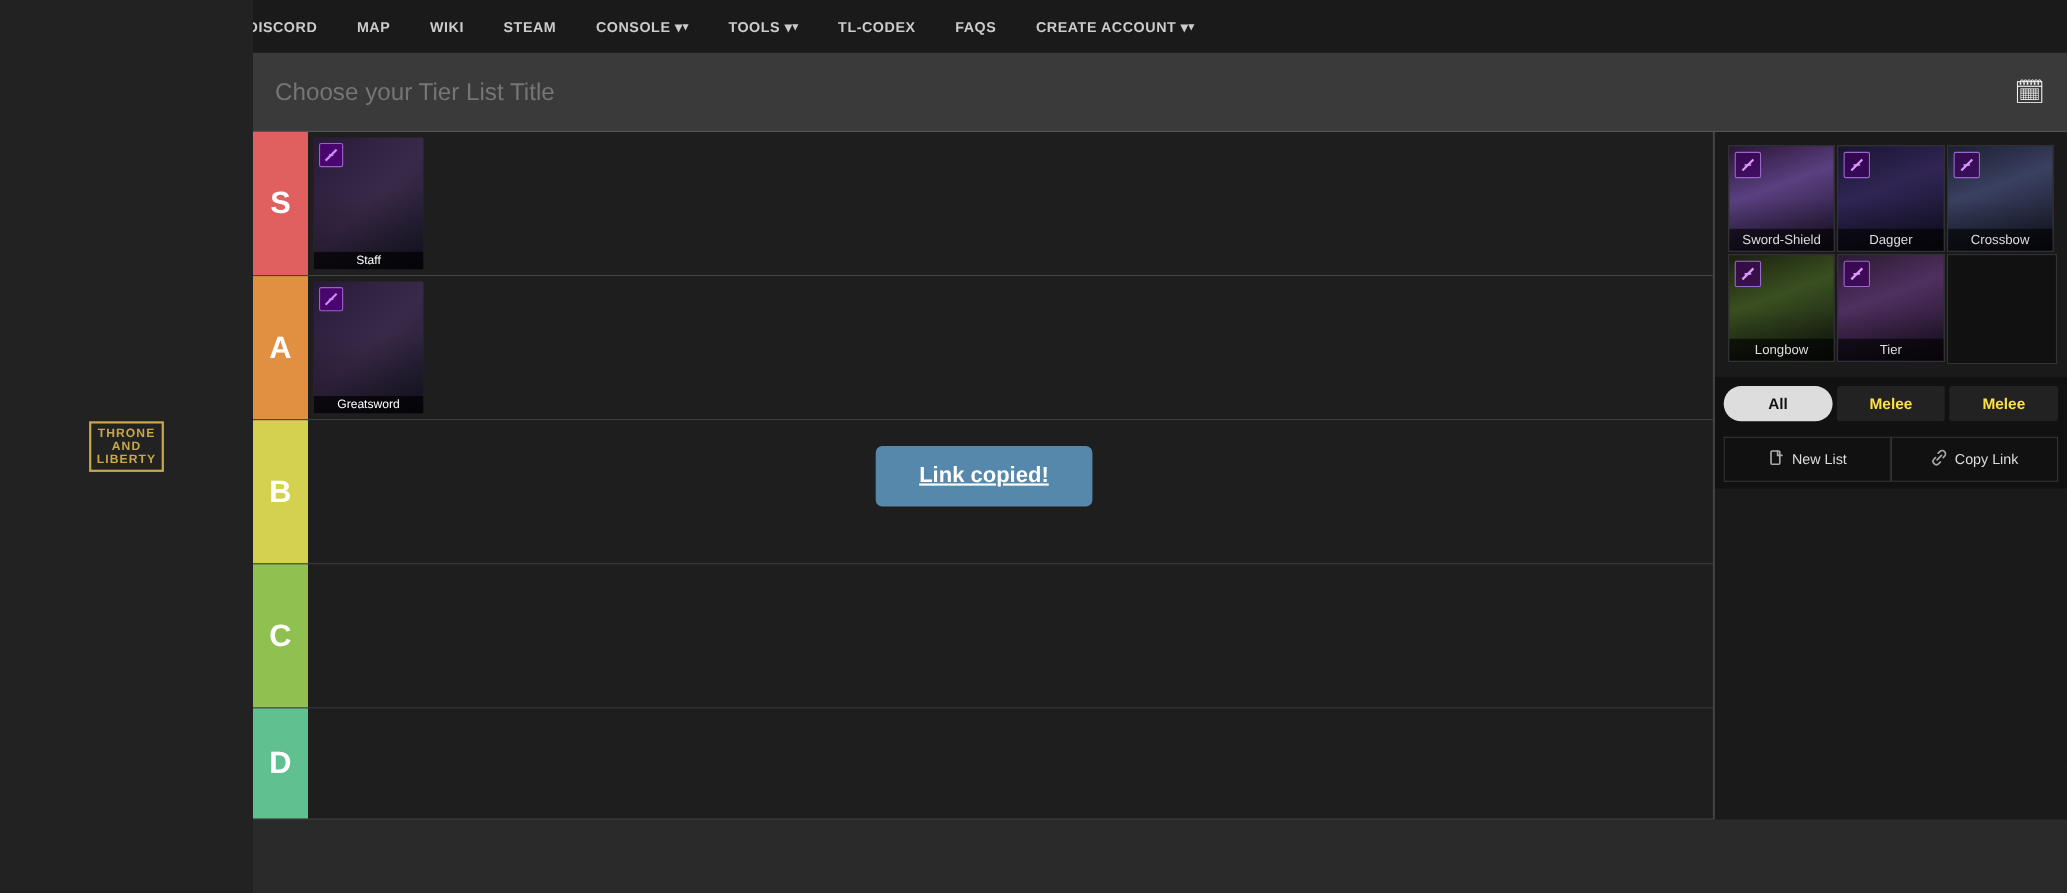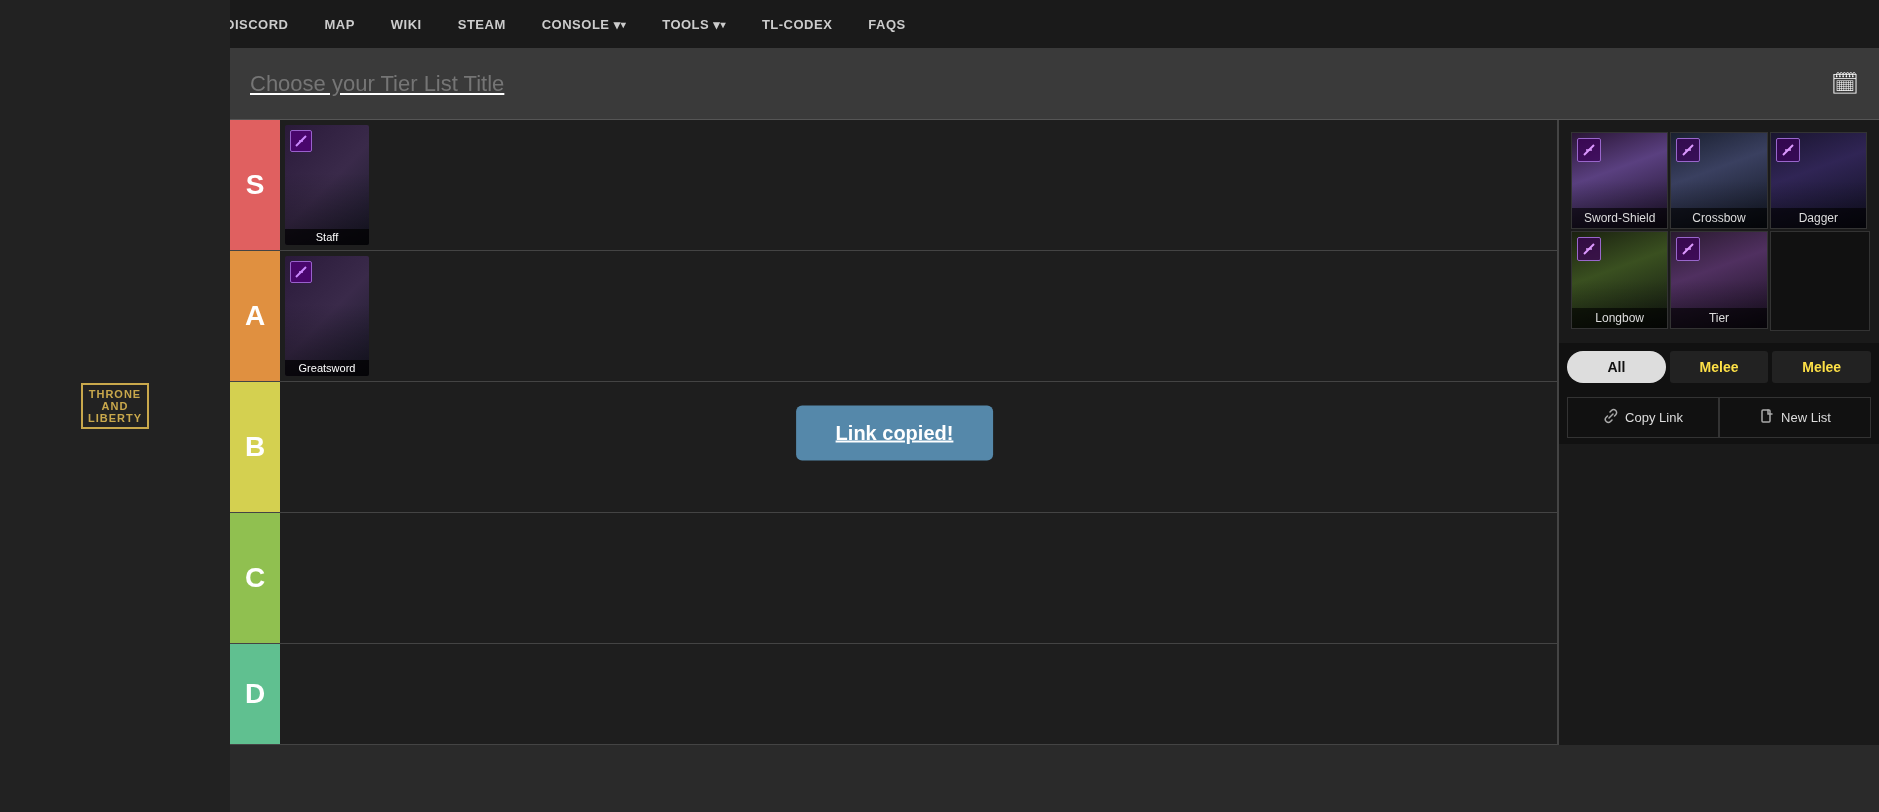--- a/index.html
+++ b/index.html
@@ -69,24 +69,23 @@
       height: 72px;
       display: flex;
       align-items: center;
       border-bottom: 1px solid #555;
       margin-left: 230px;
     }
     .tier-title-input {
       background: transparent;
       border: none;
       outline: none;
-      color: #ffffff;
+      color: #fdba74;
       font-size: 22px;
       flex: 1;
-      text-decoration: underline;
     }
     .calendar-icon {
       color: #fff;
       font-size: 22px;
       cursor: pointer;
     }
 
     
     .main-layout {
       display: flex;
@@ -124,21 +123,21 @@
       flex: 1;
       background: #1e1e1e;
       display: flex;
       align-items: flex-start;
       padding: 5px;
       gap: 5px;
       flex-wrap: wrap;
       min-height: inherit;
     }
     .tier-card {
-      width: 84px;
+      width: 100px;
       height: 120px;
       position: relative;
       cursor: pointer;
       flex-shrink: 0;
     }
     .tier-card .card-bg {
       width: 100%;
       height: 100%;
       background: linear-gradient(135deg, #2a1a3a 0%, #3a2a4a 50%, #1a1a2a 100%);
       border-radius: 2px;
@@ -350,20 +349,21 @@
   <div class="nav-links" id="nav-links-container">
   <div class="nav-link">NEWS</div>
       <div class="nav-link">DISCORD</div>
       <div class="nav-link">MAP</div>
       <div class="nav-link">WIKI</div>
       <div class="nav-link">STEAM</div>
       <div class="nav-link has-arrow">CONSOLE ▾</div>
       <div class="nav-link has-arrow">TOOLS ▾</div>
       <div class="nav-link">TL-CODEX</div>
       <div class="nav-link">FAQs</div>
+      <div class="nav-link has-arrow">CREATE ACCOUNT ▾</div>
     </div>
 </nav>
 
 <div class="header-bar">
   <input class="tier-title-input" type="text" value="" placeholder="Choose your Tier List Title" style="">
   <span class="calendar-icon">🗓</span>
 </div>
 
 <div class="main-layout">
 
@@ -430,42 +430,42 @@
       </div>
       <div class="wc-icon" style="position:absolute;top:5px;left:5px;width:24px;height:24px;border:1px solid #9966cc;background:rgba(60,0,90,0.7);display:flex;align-items:center;justify-content:center;font-size:11px;z-index:2;border-radius:2px;">
         <svg width="14" height="14" viewBox="0 0 14 14">
           <line x1="2" y1="12" x2="12" y2="2" stroke="#dd99ff" stroke-width="2"></line>
           <line x1="4" y1="7" x2="10" y2="7" stroke="#dd99ff" stroke-width="1.5"></line>
         </svg>
       </div>
       <div class="wc-label">Sword-Shield</div>
     </div>
         <div class="weapon-cell">
-      <div class="wc-bg" style="background:linear-gradient(160deg, #1a2030 0%, #3a4060 40%, #101520 100%)">
+      <div class="wc-bg" style="background:linear-gradient(160deg, #1a1530 0%, #302555 40%, #0f0f20 100%)">
         <div style="width:100%;height:100%;background:linear-gradient(to top,rgba(0,0,0,0.3) 0%,transparent 50%);"></div>
       </div>
       <div class="wc-icon" style="position:absolute;top:5px;left:5px;width:24px;height:24px;border:1px solid #9966cc;background:rgba(60,0,90,0.7);display:flex;align-items:center;justify-content:center;font-size:11px;z-index:2;border-radius:2px;">
         <svg width="14" height="14" viewBox="0 0 14 14">
           <line x1="2" y1="12" x2="12" y2="2" stroke="#dd99ff" stroke-width="2"></line>
           <line x1="4" y1="7" x2="10" y2="7" stroke="#dd99ff" stroke-width="1.5"></line>
         </svg>
       </div>
-      <div class="wc-label">Crossbow</div>
+      <div class="wc-label">Dagger</div>
     </div>
         <div class="weapon-cell">
-      <div class="wc-bg" style="background:linear-gradient(160deg, #1a1530 0%, #302555 40%, #0f0f20 100%)">
+      <div class="wc-bg" style="background:linear-gradient(160deg, #1a2030 0%, #3a4060 40%, #101520 100%)">
         <div style="width:100%;height:100%;background:linear-gradient(to top,rgba(0,0,0,0.3) 0%,transparent 50%);"></div>
       </div>
       <div class="wc-icon" style="position:absolute;top:5px;left:5px;width:24px;height:24px;border:1px solid #9966cc;background:rgba(60,0,90,0.7);display:flex;align-items:center;justify-content:center;font-size:11px;z-index:2;border-radius:2px;">
         <svg width="14" height="14" viewBox="0 0 14 14">
           <line x1="2" y1="12" x2="12" y2="2" stroke="#dd99ff" stroke-width="2"></line>
           <line x1="4" y1="7" x2="10" y2="7" stroke="#dd99ff" stroke-width="1.5"></line>
         </svg>
       </div>
-      <div class="wc-label">Dagger</div>
+      <div class="wc-label">Crossbow</div>
     </div>
         <div class="weapon-cell">
       <div class="wc-bg" style="background:linear-gradient(160deg, #1a2010 0%, #3a5020 40%, #101510 100%)">
         <div style="width:100%;height:100%;background:linear-gradient(to top,rgba(0,0,0,0.3) 0%,transparent 50%);"></div>
       </div>
       <div class="wc-icon" style="position:absolute;top:5px;left:5px;width:24px;height:24px;border:1px solid #9966cc;background:rgba(60,0,90,0.7);display:flex;align-items:center;justify-content:center;font-size:11px;z-index:2;border-radius:2px;">
         <svg width="14" height="14" viewBox="0 0 14 14">
           <line x1="2" y1="12" x2="12" y2="2" stroke="#dd99ff" stroke-width="2"></line>
           <line x1="4" y1="7" x2="10" y2="7" stroke="#dd99ff" stroke-width="1.5"></line>
         </svg>
@@ -490,30 +490,30 @@
     
     <div class="filter-row" id="filter-row-container">
     <button class="filter-btn active">All</button>
         <button class="filter-btn inactive">Melee</button>
         <button class="filter-btn inactive">Melee</button>
       </div>
 
     
     <div class="action-row" id="action-row-container">
     <button class="action-btn">
-          <span><svg width="16" height="16" viewBox="0 0 16 16" fill="none">
-              <path d="M6 10L10 6M7 4l1.5-1.5a3 3 0 014.243 4.243L11.5 8M9 12l-1.5 1.5a3 3 0 01-4.243-4.243L4.5 8" stroke="#aaa" stroke-width="1.5" stroke-linecap="round"></path>
-            </svg></span>
-          <span>Copy Link</span>
-        </button>
-        <button class="action-btn">
           <span><svg width="16" height="16" viewBox="0 0 16 16" fill="none">
               <rect x="3" y="2" width="8" height="12" rx="1" stroke="#aaa" stroke-width="1.5"></rect>
               <path d="M9 2v4h4" stroke="#aaa" stroke-width="1.5" stroke-linecap="round"></path>
             </svg></span>
           <span>New List</span>
         </button>
+        <button class="action-btn">
+          <span><svg width="16" height="16" viewBox="0 0 16 16" fill="none">
+              <path d="M6 10L10 6M7 4l1.5-1.5a3 3 0 014.243 4.243L11.5 8M9 12l-1.5 1.5a3 3 0 01-4.243-4.243L4.5 8" stroke="#aaa" stroke-width="1.5" stroke-linecap="round"></path>
+            </svg></span>
+          <span>Copy Link</span>
+        </button>
       </div>
 
     
 
   </div>
 </div>
 
 </body></html>

